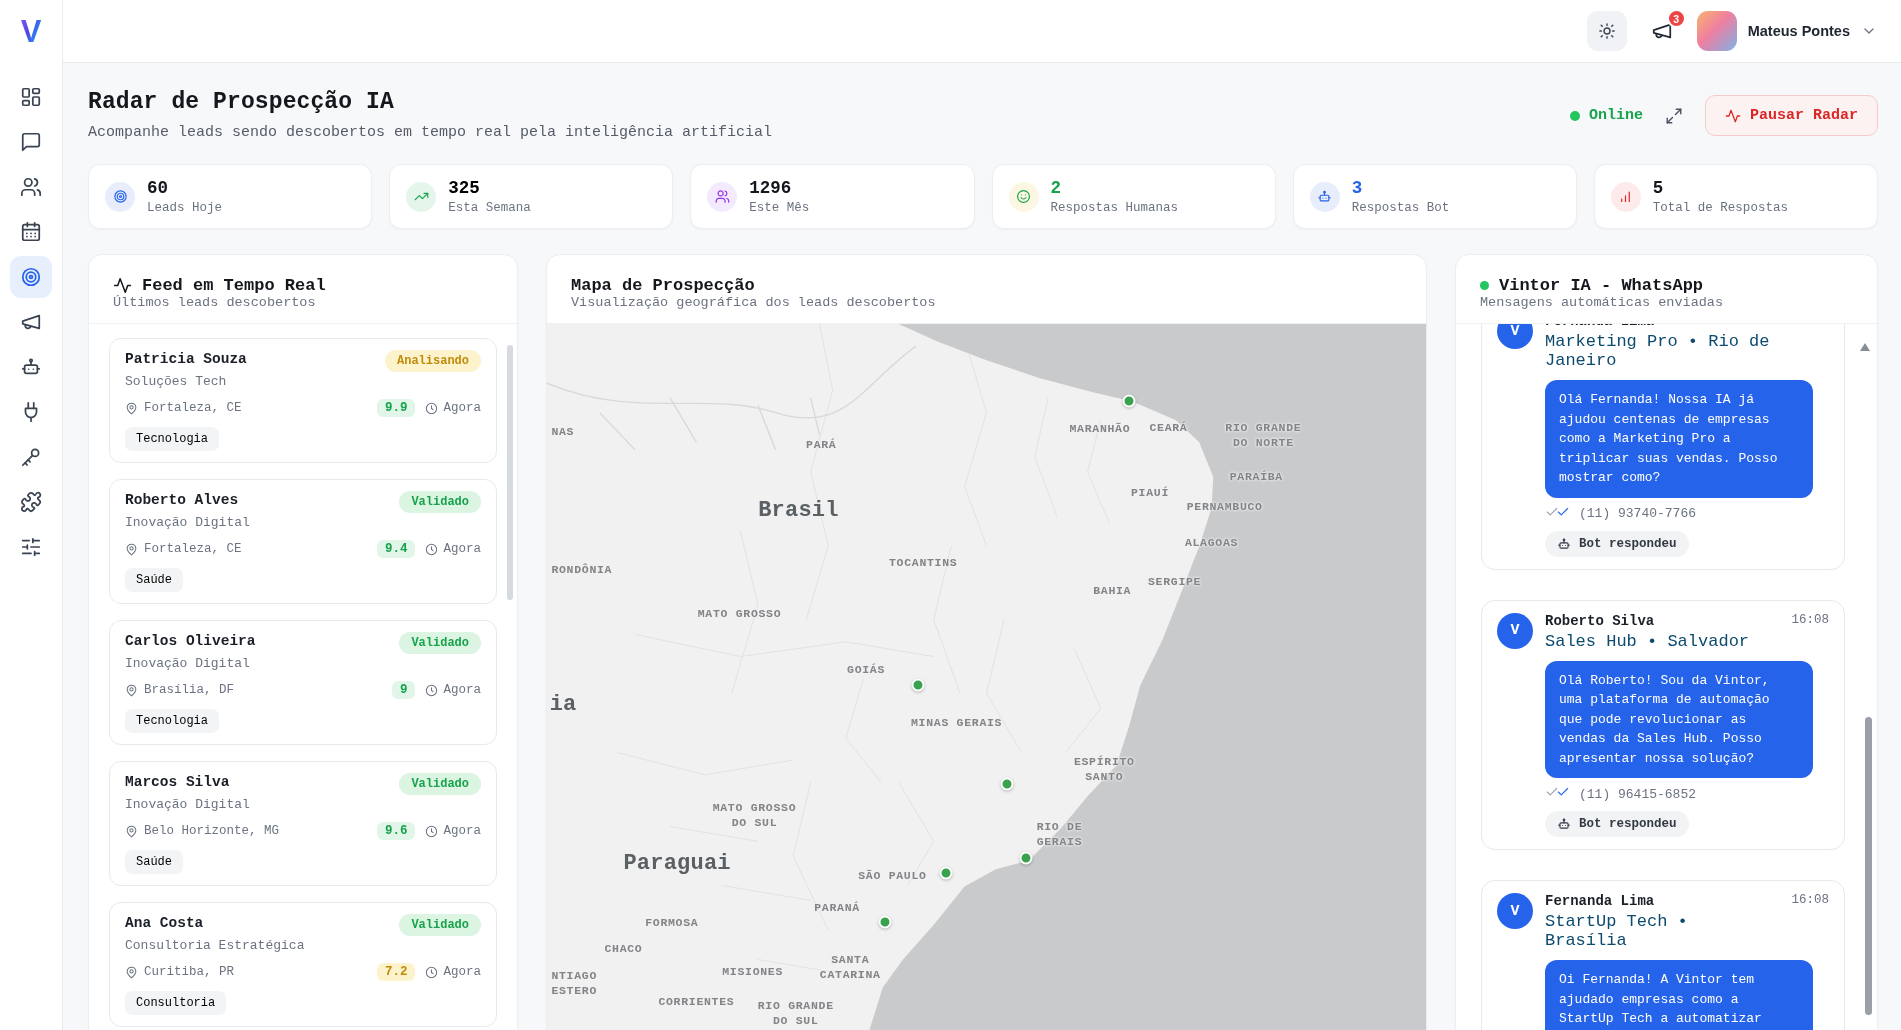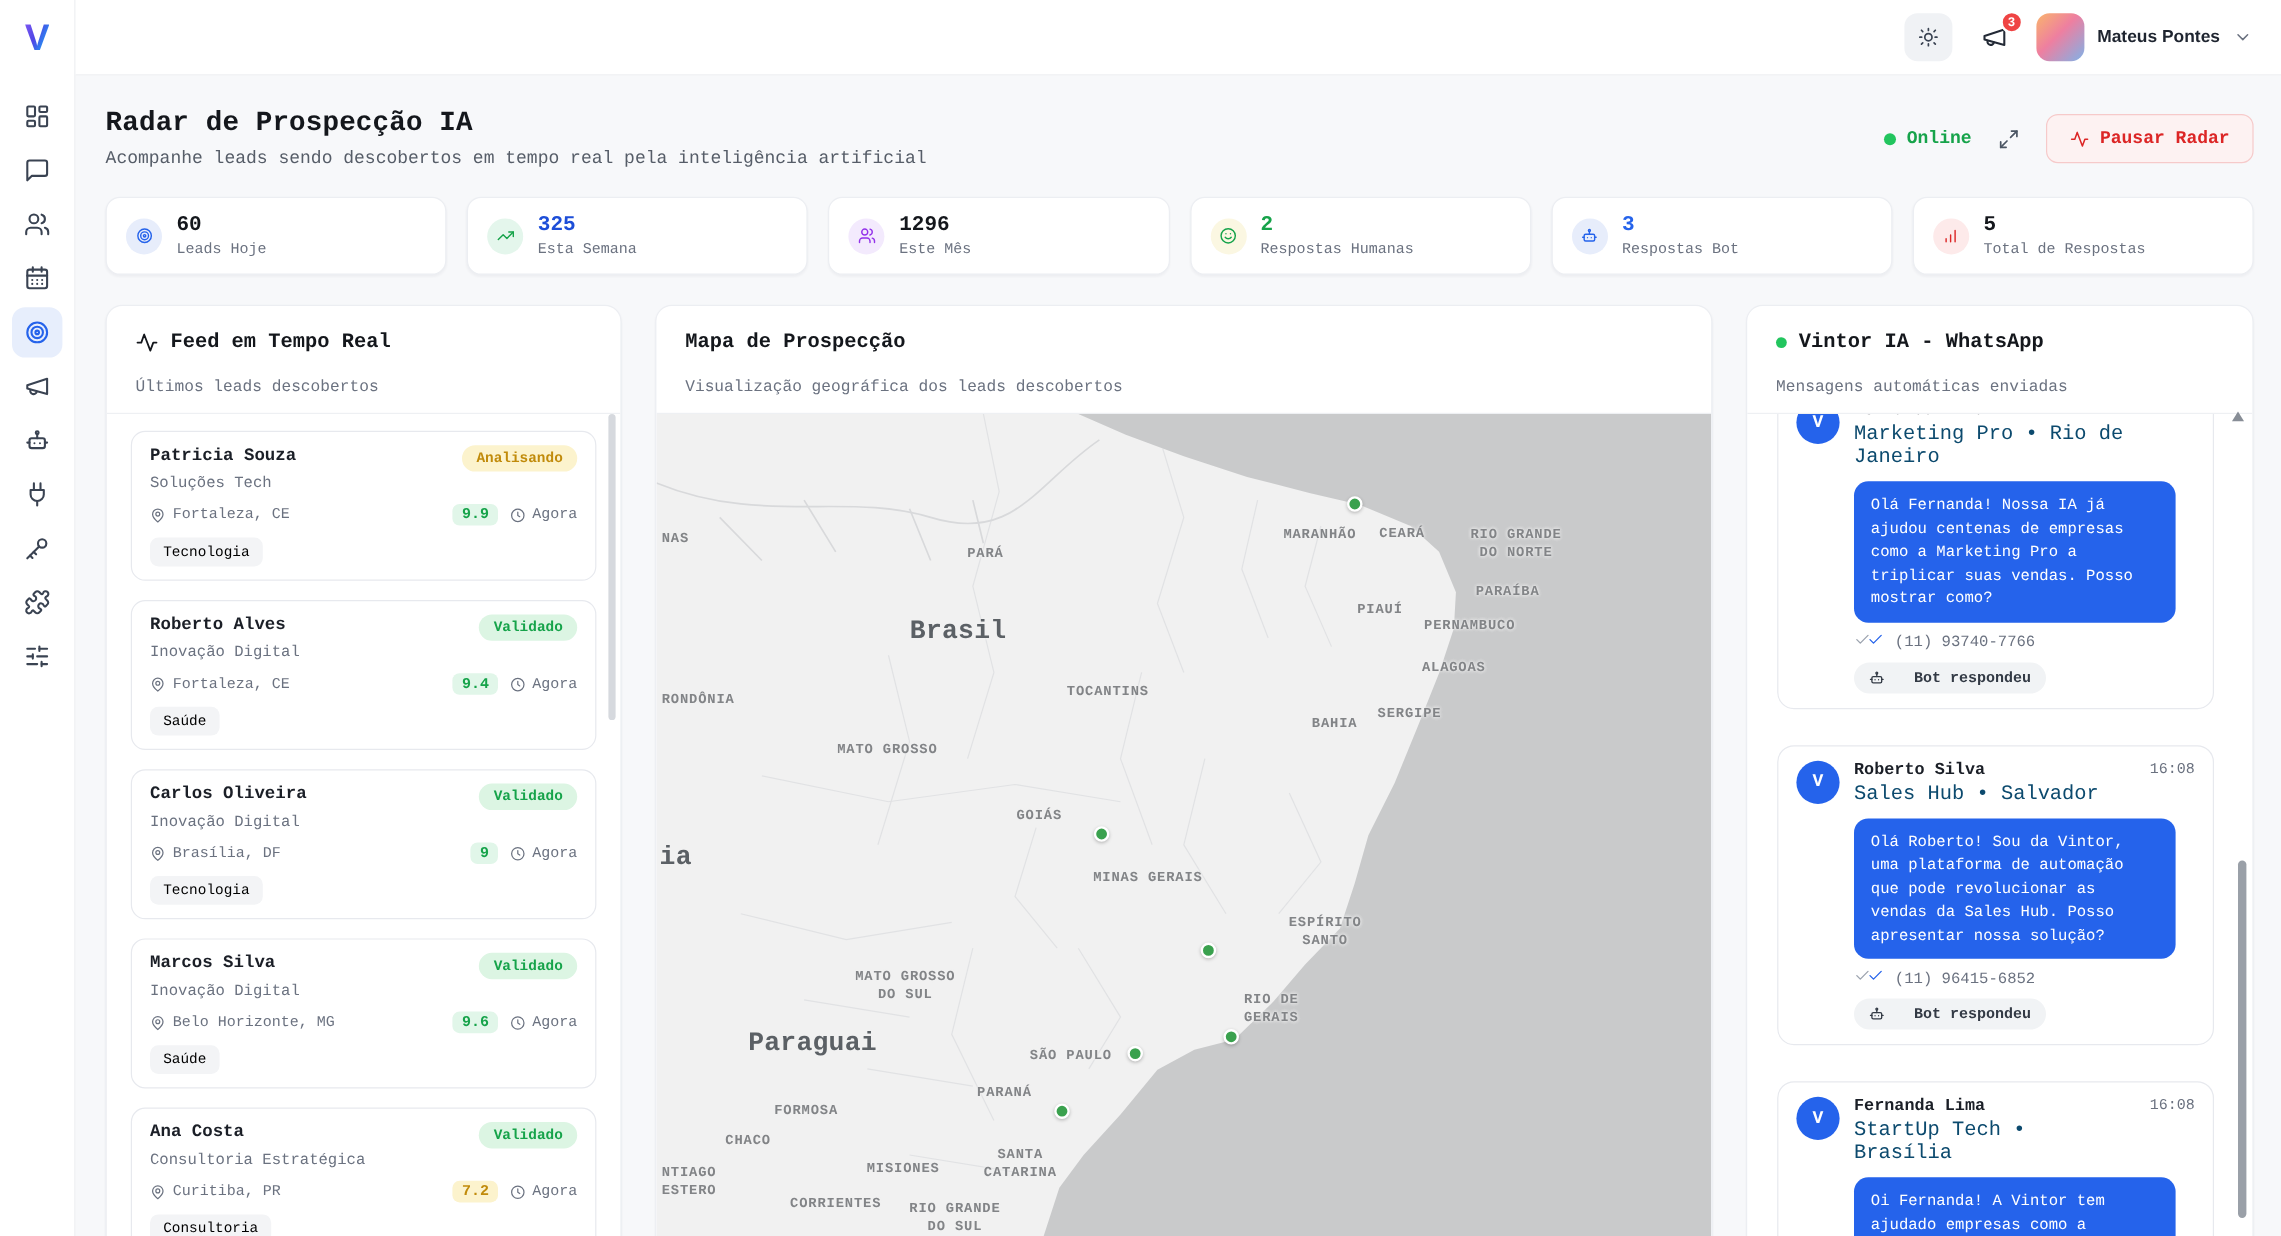--- a/index.html
+++ b/index.html
@@ -94,21 +94,21 @@
   
   .panels { display:flex; gap:28px; margin-top:25px; align-items:flex-start; }
   .panel {
     background:#fff; border:1px solid #eceef2; border-radius:14px;
     box-shadow:0 1px 2px rgba(16,24,40,0.04); height:810px;
     display:flex; flex-direction:column; position:relative; overflow:hidden;
   }
   .panel-head { padding:21px 24px 13px 24px; border-bottom:1px solid #eef0f3; flex:0 0 auto; }
   .panel-title { display:flex; align-items:center; gap:10px; font-size:17px; font-weight:700; color:#14171c; }
   .panel-title svg { width:19px; height:19px; }
-  .panel-sub { font-size:13.5px; color:#6b7280; margin-top:21px; }
+  .panel-sub { font-size:13.5px; color:#6b7280; margin-top:0; }
   .green-dot { width:9px; height:9px; border-radius:50%; background:#22c55e; flex:0 0 9px; }
 
   
   .feed-panel { width:430px; flex:0 0 430px; }
   .feed-list { padding:14px 20px; display:flex; flex-direction:column; gap:16px; overflow:hidden; }
   .lead-card { border:1px solid #e7e9ee; border-radius:12px; padding:11px 15px; background:#fff; cursor:pointer; }
   .lead-top { display:flex; align-items:flex-start; justify-content:space-between; gap:8px; }
   .lead-name { font-size:14.5px; font-weight:700; color:#1b1f27; line-height:18px; }
   .badge { font-size:12px; font-weight:700; padding:4px 12px; border-radius:999px; white-space:nowrap; }
   .badge-amber { background:#fcf3cd; color:#c18b0b; }
@@ -160,21 +160,21 @@
   .chat-bubble {
     margin:10px 0 0 48px; width:268px; background:#2563eb; color:#fff;
     border-radius:12px; padding:10px 14px; font-size:13px; line-height:19.5px;
   }
   .chat-checks { margin:7px 0 0 48px; display:flex; align-items:center; gap:4px; font-size:13px; color:#6b7280; }
   .chat-checks svg { width:14px; height:14px; }
   .check-gray { color:#9ca3af; }
   .check-blue { color:#2563eb; margin-left:-7px; }
   .chat-phone { margin-left:5px; }
   .chat-pill {
-    margin:8px 0 0 48px; display:inline-flex; align-items:center; gap:24px;
+    margin:8px 0 0 48px; display:inline-flex; align-items:center; gap:8px;
     font-size:12.5px; font-weight:600; padding:6px 12px; border-radius:999px;
   }
   .chat-pill svg { width:14px; height:14px; }
   .pill-bot { background:#f1f3f5; color:#333a45; }
   .pill-success { background:#dcf5e3; color:#16a34a; }
   .wa-scroll-up {
     position:absolute; right:7px; top:88px; width:0; height:0; cursor:pointer;
     border-left:5px solid transparent; border-right:5px solid transparent;
     border-bottom:8px solid #878d96;
   }
@@ -338,21 +338,21 @@
             </div>
           </div>
           <div class="stat-card">
             <div class="stat-icon" style="background:#e4f6ec;color:#16a34a">
               <svg viewBox="0 0 24 24" fill="none" stroke="currentColor" stroke-width="1.9" stroke-linecap="round" stroke-linejoin="round">
                 <polyline points="22 7 13.5 15.5 8.5 10.5 2 17"></polyline>
                 <polyline points="16 7 22 7 22 13"></polyline>
               </svg>
             </div>
             <div class="stat-text">
-              <div class="stat-value" style="color:#1d4ed8">325</div>
+              <div class="stat-value" style="color:#000000">325</div>
               <div class="stat-label">Esta Semana</div>
             </div>
           </div>
           <div class="stat-card">
             <div class="stat-icon" style="background:#f3eafd;color:#9333ea">
               <svg viewBox="0 0 24 24" fill="none" stroke="currentColor" stroke-width="1.9" stroke-linecap="round" stroke-linejoin="round">
                 <path d="M16 21v-2a4 4 0 0 0-4-4H6a4 4 0 0 0-4 4v2"></path>
                 <circle cx="9" cy="7" r="4"></circle>
                 <path d="M22 21v-2a4 4 0 0 0-3-3.87"></path>
                 <path d="M16 3.13a4 4 0 0 1 0 7.75"></path>

